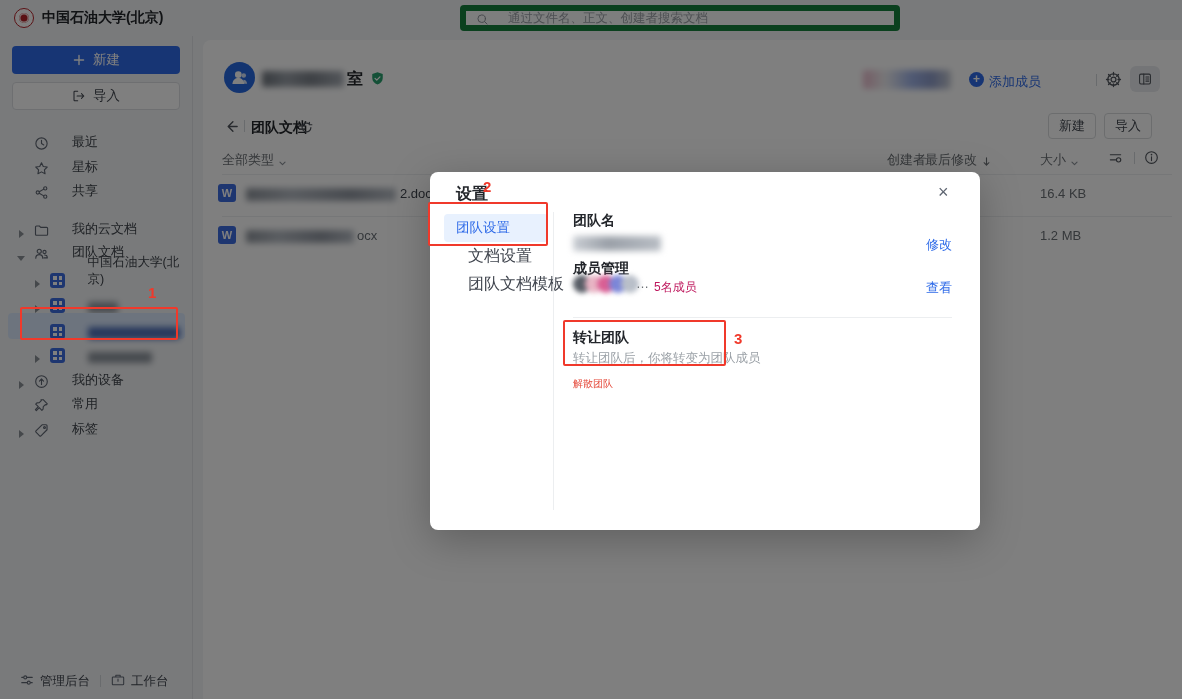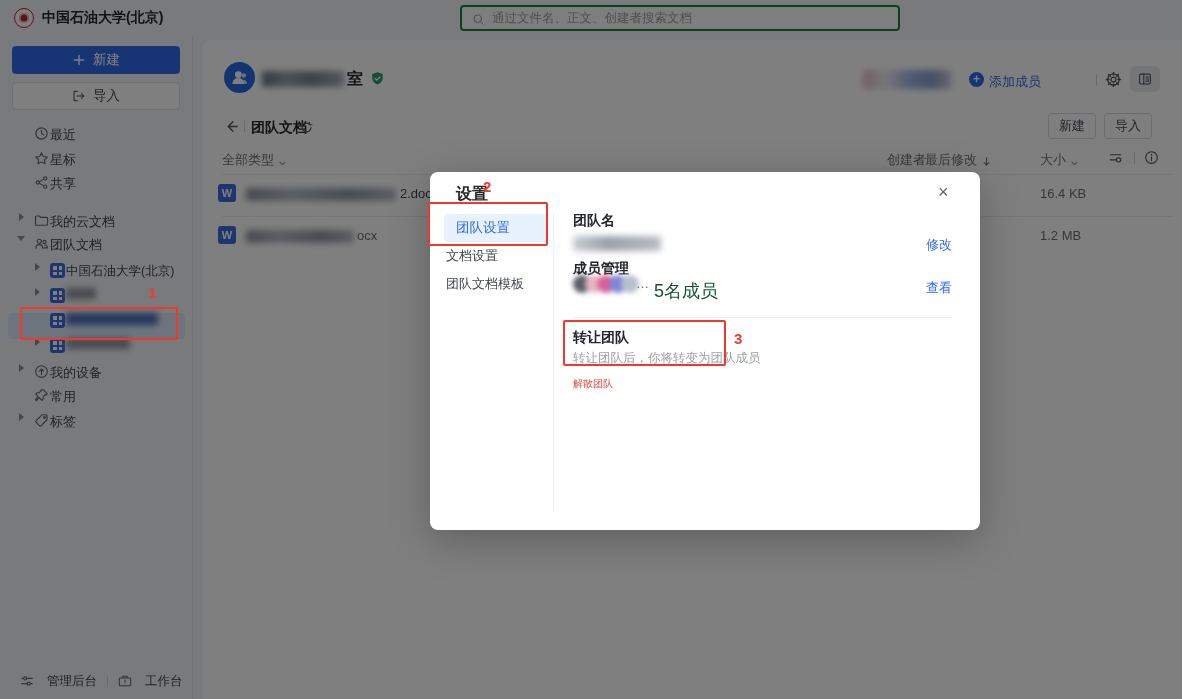--- a/index.html
+++ b/index.html
@@ -10,53 +10,53 @@
   .nowrap{white-space:nowrap}
   svg{width:100%;height:100%;stroke:currentColor;fill:none;stroke-width:1.2;stroke-linecap:round;stroke-linejoin:round}
   .icon{display:inline-block;flex:0 0 auto}
 
   
   #topbar{left:0;top:0;width:1182px;height:36px;display:flex;align-items:center;padding-left:14px}
   .logo{width:20px;height:20px;border-radius:50%;background:#fff;border:1.5px solid #b5242b;
         display:flex;align-items:center;justify-content:center}
   .logo i{width:10px;height:10px;border-radius:50%;background:#b5242b;display:block;box-shadow:inset 0 0 0 1.5px #f7dada}
   .org{font-size:14px;font-weight:bold;color:#23262b;margin-left:8px}
-  #search{left:460px;top:5px;width:440px;height:26px;background:#fbfcfd;border:2px solid #15803d;border-radius:4px;
-          display:flex;align-items:center;gap:7px;padding:0 10px;color:#9aa0a6}
+  #search{left:460px;top:5px;width:440px;height:26px;background:#fbfcfd;border:6px solid #15803d;border-radius:4px;
+          display:flex;align-items:center;gap:19px;padding:0 10px;color:#9aa0a6}
   #search .icon{width:13px;height:13px;color:#8a9097}
   #search input{border:none;outline:none;background:transparent;font-size:12.5px;color:#5f6672;width:100%}
   #search input::placeholder{color:#9aa0a6}
 
   
   #sidebar{left:0;top:36px;width:193px;height:663px;background:#f3f5f7;border-right:1px solid #e0e3e6}
   .sbtn{left:12px;width:168px;height:28px;border-radius:4px;display:flex;align-items:center;justify-content:center;
         gap:7px;font-size:13.5px;cursor:pointer}
   #btn-new{top:10px;background:var(--accent,#2f6be8);color:#fff}
   #btn-import{top:46px;background:#fff;border:1px solid #dcdfe3;color:#41464f}
   .sbtn .icon{width:14px;height:14px}
-  .nav-item{position:absolute;left:0;width:193px;height:25px;display:flex;align-items:flex-start;gap:1px;
+  .nav-item{position:absolute;left:0;width:193px;height:25px;display:flex;align-items:flex-end;gap:23px;
             padding-left:34px;font-size:13px;color:#3f444b;cursor:pointer}
   .nav-item .nicon{width:15px;height:15px;color:#5f6672}
   .tri-r{width:0;height:0;border-left:5px solid #8a9097;border-top:4px solid transparent;border-bottom:4px solid transparent;position:absolute;left:19px}
   .tri-d{width:0;height:0;border-top:5px solid #8a9097;border-left:4px solid transparent;border-right:4px solid transparent;position:absolute;left:17px}
   .child{padding-left:50px}
   .child .tri-r{left:35px}
   .nav-sel{left:8px;width:177px;padding-left:42px;background:#dbe9fd;border-radius:4px;height:26px}
   .tfolder{width:15px;height:15px;border-radius:3px;background:var(--word-blue,#3d6ce0);position:relative}
   .tfolder:before{content:"";position:absolute;left:3px;top:3px;width:9px;height:9px;
     background:linear-gradient(#fff,#fff) 0 0/4px 4px no-repeat,linear-gradient(#fff,#fff) 6px 0/3px 4px no-repeat,
     linear-gradient(#fff,#fff) 0 6px/4px 3px no-repeat,linear-gradient(#fff,#fff) 6px 6px/3px 3px no-repeat}
   .blob{filter:blur(3px);border-radius:2px}
   .sb-blob{height:11px;background:#8e959e}
   .sb-blob-sel{height:12px;background:#4e6fb8}
   #sb-footer{left:0;bottom:8px;width:193px;height:20px;display:flex;align-items:center;gap:10px;padding-left:20px;
              font-size:12.5px;color:#41464f}
   #sb-footer .icon{width:14px;height:14px;color:#5f6672}
   .vdiv{width:1px;height:12px;background:#d3d6da}
-  .footitem{display:flex;align-items:center;gap:13px;cursor:pointer}
+  .footitem{display:flex;gap:6px;cursor:pointer}
 
   
   #panel{left:203px;top:40px;width:979px;height:659px;background:#fff;border-top-left-radius:8px}
   .avatar{left:21px;top:22px;width:31px;height:31px;border-radius:50%;background:#2769e0;padding:6px;color:#fff}
   .team-blob{left:59px;top:31px;width:82px;height:16px;
      background:linear-gradient(90deg,#6f757d,#9aa1a9 30%,#7c828a 60%,#a8aeb6)}
   .team-suffix{left:144px;top:29px;font-size:16px;font-weight:bold;color:#23262b}
   .badge{left:167px;top:31px;width:15px;height:15px}
   .ppl-blob{left:660px;top:30px;width:88px;height:19px;border-radius:3px;
      background:linear-gradient(90deg,#e8b7c9,#f0f0f2 25%,#9fb3e8 55%,#8d9bc8 78%,#c8ccd4)}
@@ -84,32 +84,32 @@
   .toolicon{width:15px;height:15px;color:#50555c;cursor:pointer}
 
   
   #overlay{left:0;top:0;width:1182px;height:699px;background:rgba(0,0,0,.5);z-index:10}
   #modal{left:430px;top:172px;width:550px;height:358px;background:#fff;border-radius:8px;z-index:20;
          box-shadow:0 10px 40px rgba(0,0,0,.25)}
   .m-title{left:26px;top:12px;font-size:16px;font-weight:bold;color:#23262b}
   .m-close{left:508px;top:10px;font-size:18px;color:#5f6672;cursor:pointer}
   .m-menu-sel{left:14px;top:42px;width:104px;height:28px;background:#e8f1fe;border-radius:4px;display:flex;
               align-items:center;padding-left:12px;font-size:13.5px;color:var(--accent,#2f6be8);cursor:pointer}
-  .m-menu{position:absolute;left:4px;width:104px;height:28px;display:flex;align-items:center;padding-left:12px;
-          font-size:13px;color:#41464f;cursor:pointer}
+  .m-menu{position:absolute;left:26px;width:104px;height:28px;display:flex;align-items:center;padding-left:12px;
+          font-size:16px;color:#41464f;cursor:pointer}
   .m-vdiv{left:123px;top:40px;width:1px;height:298px;background:#eceef0}
   .m-label{font-size:14px;font-weight:bold;color:#23262b}
   .m-link{font-size:13px;color:var(--accent,#2f6be8);cursor:pointer}
   .m-value-blob{left:143px;top:64px;width:88px;height:15px;
      background:linear-gradient(90deg,#c9cdd3,#9aa0a8 40%,#b8bdc4)}
   .m-avatars{left:143px;top:103px;display:flex;filter:blur(2.5px)}
   .m-avatars i{width:18px;height:18px;border-radius:50%;display:block;margin-left:-6px}
   .m-avatars i:first-child{margin-left:0}
   .m-ellipsis{left:206px;top:104px;font-size:13px;color:#6b7075;letter-spacing:1px}
-  .m-count{left:224px;top:107px;font-size:18px;color:#14532d}
+  .m-count{left:224px;top:107px;font-size:12px;color:#be185d}
   .m-sub{font-size:12.5px;color:#9aa0a6}
   .m-danger{font-size:10px;color:var(--danger,#e5493a)}
 
   
   .ann-box{border:2px solid var(--annotation,#f0392b);border-radius:2px;z-index:30}
   .ann-num{color:var(--annotation,#f0392b);font-size:15px;font-weight:bold;z-index:30}
 </style>
 </head>
 <body>
 

